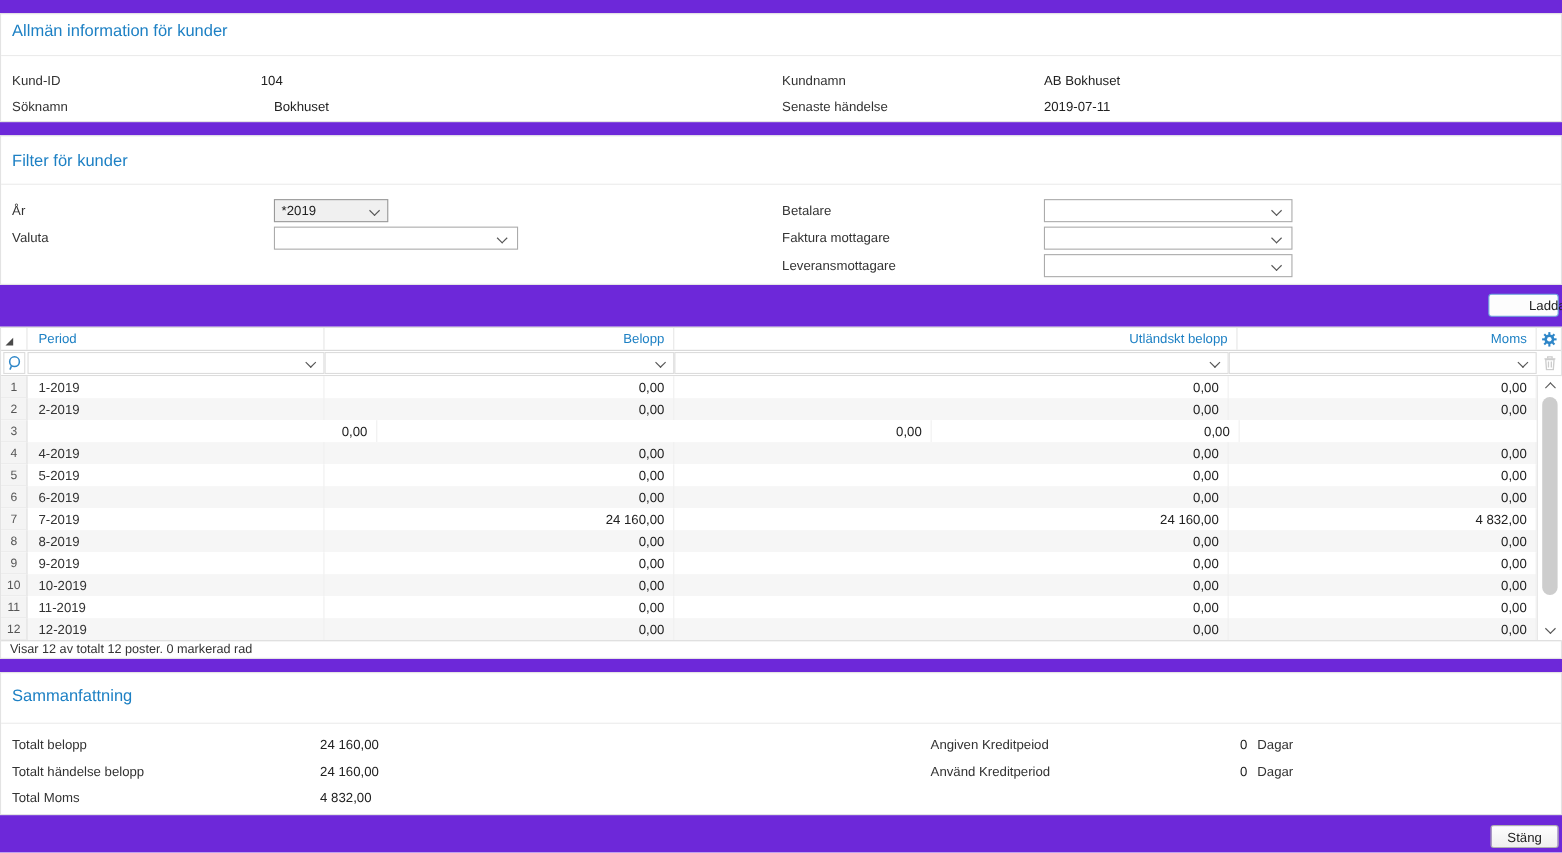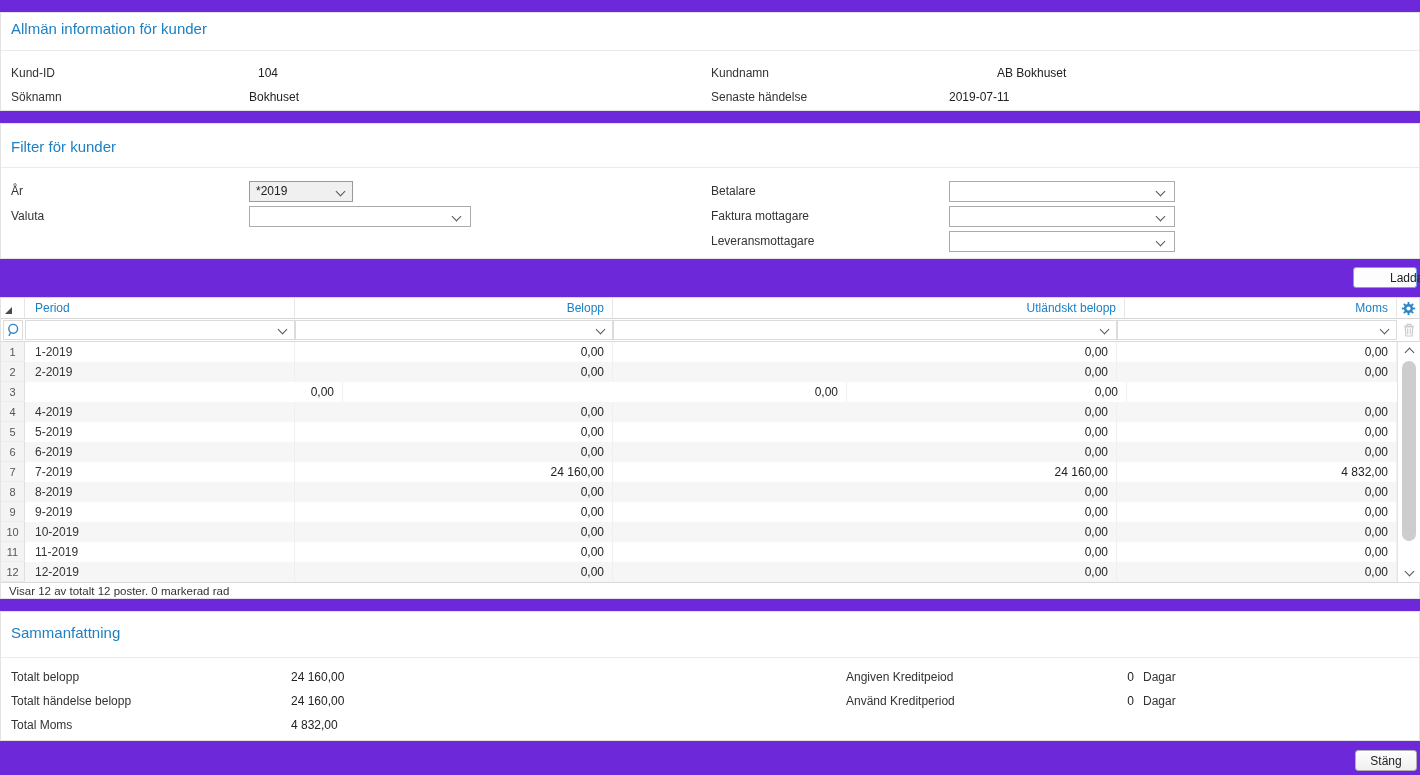--- a/index.html
+++ b/index.html
@@ -56,23 +56,23 @@
 </style>
 </head>
 <body>
 
 <div class="page">
 
   <section class="panel" style="top:12px;height:99px;">
     <div class="panel-title" style="top:6px;">Allmän information för kunder</div>
     <div class="divider" style="top:37px;"></div>
     <div class="lbl" style="left:10px;top:50px;">Kund-ID</div>
-    <div class="val" style="left:257px;top:50px;">104</div>
+    <div class="val" style="left:236px;top:50px;">104</div>
     <div class="lbl" style="left:710px;top:50px;">Kundnamn</div>
-    <div class="val" style="left:996px;top:50px;">AB Bokhuset</div>
+    <div class="val" style="left:948px;top:50px;">AB Bokhuset</div>
     <div class="lbl" style="left:10px;top:74px;">Söknamn</div>
     <div class="val" style="left:248px;top:74px;">Bokhuset</div>
     <div class="lbl" style="left:710px;top:74px;">Senaste händelse</div>
     <div class="val" style="left:948px;top:74px;">2019-07-11</div>
   </section>
 
   <section class="panel" style="top:123px;height:136px;">
     <div class="panel-title" style="top:13px;">Filter för kunder</div>
     <div class="divider" style="top:43px;"></div>
 

